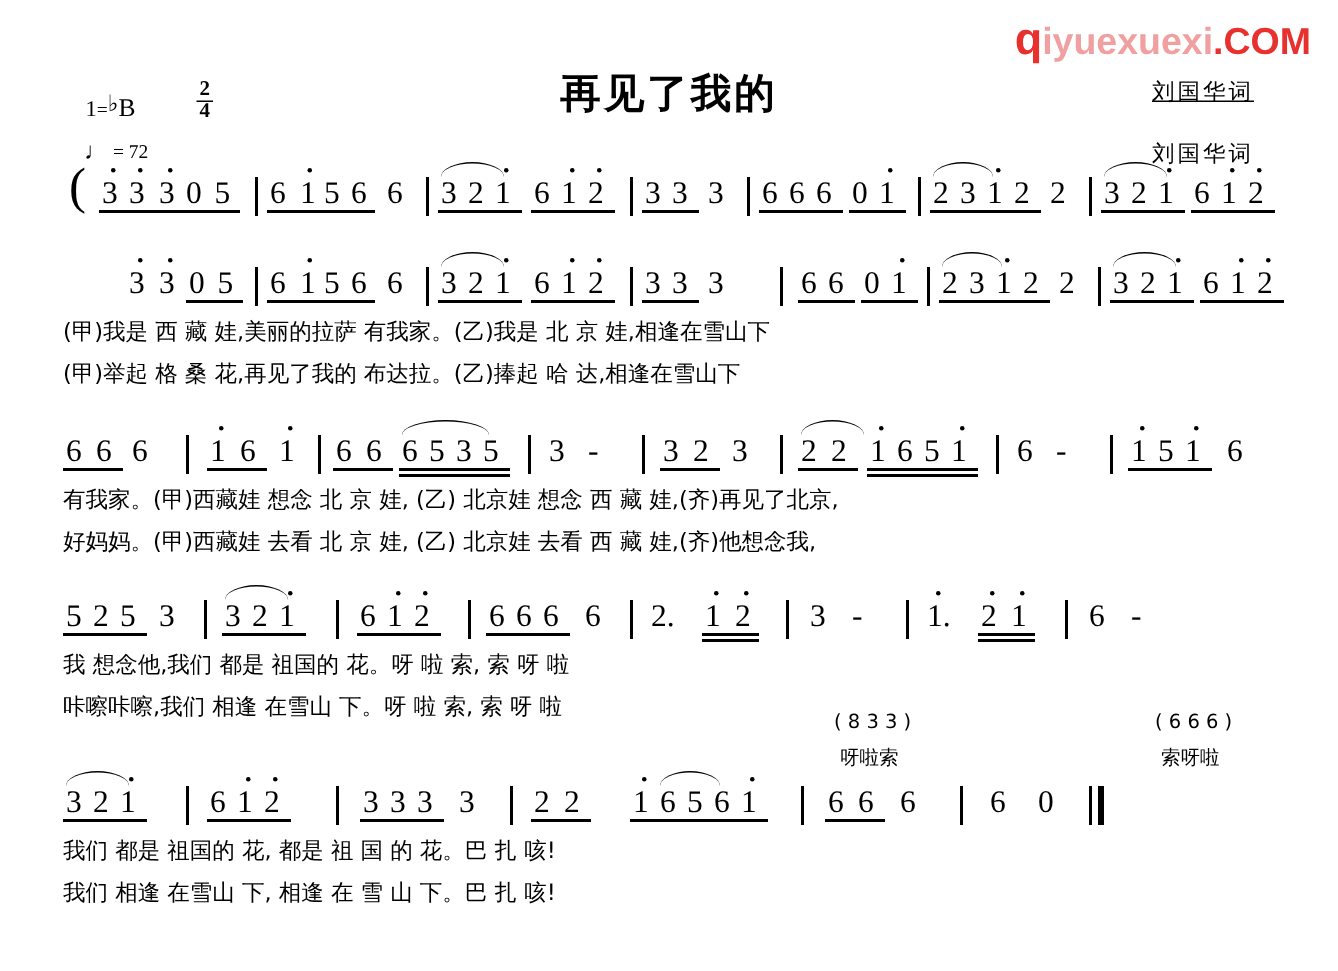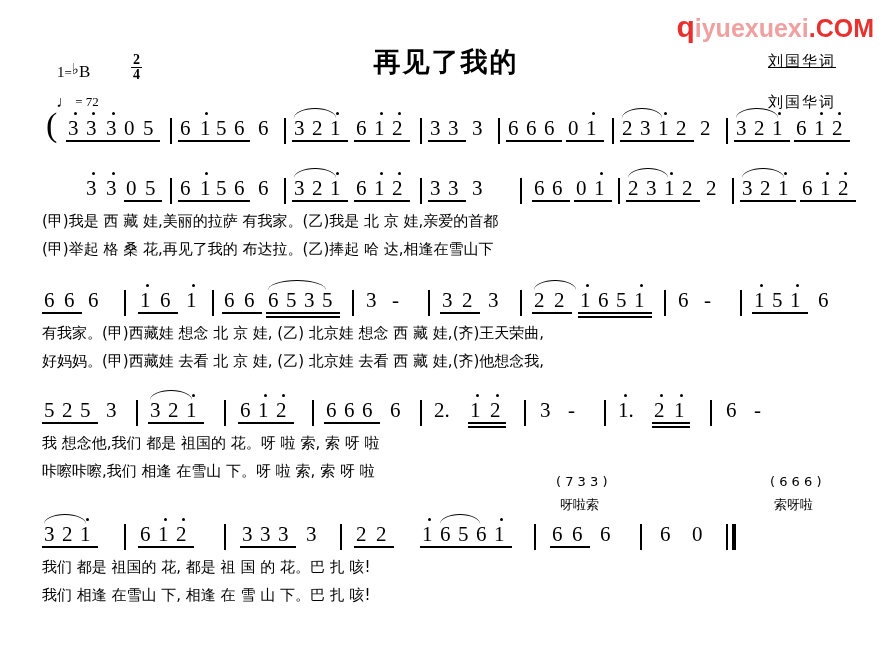--- a/index.html
+++ b/index.html
@@ -366,21 +366,21 @@
     <div class="tok" style="left:820px; top:0;">1</div>
     <div class="dotA" style="left:826px; top:-6px;"></div>
     <div class="tok" style="left:838px; top:0;">2</div>
     <div class="dotA" style="left:844px; top:-6px;"></div>
     <div class="u1" style="left:800px; top:22px; width:56px;"></div>
   </div>
 </div>
 
 <div class="tok" style="position:absolute; left:862px; top:118px; font-size:21px;"></div>
 
-<div class="lyric" style="left:42px; top:212px;">(甲)我是 西 藏 娃,美丽的拉萨 有我家。(乙)我是 北 京 娃,亲爱的首都</div>
+<div class="lyric" style="left:42px; top:212px;">(甲)我是 西 藏 娃,美丽的拉萨 有我家。(乙)我是 北 京 娃,相逢在雪山下</div>
 <div class="lyric" style="left:42px; top:240px;">(甲)举起 格 桑 花,再见了我的 布达拉。(乙)捧起 哈 达,相逢在雪山下</div>
 
 <div class="system" style="top:290px;">
   <div class="staffline">
 
     <div class="tok" style="left:44px; top:0;">6</div>
     <div class="tok" style="left:64px; top:0;">6</div>
     <div class="u1" style="left:42px; top:22px; width:40px;"></div>
     <div class="tok" style="left:88px; top:0;">6</div>
 
@@ -443,21 +443,21 @@
     <div class="tok" style="left:754px; top:0;">1</div>
     <div class="dotA" style="left:760px; top:-6px;"></div>
     <div class="tok" style="left:772px; top:0;">5</div>
     <div class="tok" style="left:790px; top:0;">1</div>
     <div class="dotA" style="left:796px; top:-6px;"></div>
     <div class="u1" style="left:752px; top:22px; width:56px;"></div>
     <div class="tok" style="left:818px; top:0;">6</div>
   </div>
 </div>
 
-<div class="lyric" style="left:42px; top:324px;">有我家。(甲)西藏娃 想念 北 京 娃, (乙) 北京娃 想念 西 藏 娃,(齐)王天荣曲,</div>
+<div class="lyric" style="left:42px; top:324px;">有我家。(甲)西藏娃 想念 北 京 娃, (乙) 北京娃 想念 西 藏 娃,(齐)再见了北京,</div>
 <div class="lyric" style="left:42px; top:352px;">好妈妈。(甲)西藏娃 去看 北 京 娃, (乙) 北京娃 去看 西 藏 娃,(齐)他想念我,</div>
 
 <div class="system" style="top:400px;">
   <div class="staffline">
 
     <div class="tok" style="left:44px; top:0;">5</div>
     <div class="tok" style="left:62px; top:0;">2</div>
     <div class="tok" style="left:80px; top:0;">5</div>
     <div class="u1" style="left:42px; top:22px; width:56px;"></div>
     <div class="tok" style="left:106px; top:0;">3</div>
@@ -517,21 +517,21 @@
     <div class="bar" style="left:710px;"></div>
 
     <div class="tok" style="left:726px; top:0;">6</div>
     <div class="tok" style="left:754px; top:0;">-</div>
   </div>
 </div>
 
 <div class="lyric" style="left:42px; top:434px;">我 想念他,我们 都是 祖国的 花。呀 啦 索, 索 呀 啦</div>
 <div class="lyric" style="left:42px; top:462px;">咔嚓咔嚓,我们 相逢 在雪山 下。呀 啦 索, 索 呀 啦</div>
 
-<div class="lyric small" style="left:556px; top:474px;">( 7 3 3 )</div>
+<div class="lyric small" style="left:556px; top:474px;">( 8 3 3 )</div>
 <div class="lyric small" style="left:560px; top:496px;">呀啦索</div>
 <div class="lyric small" style="left:770px; top:474px;text-align:right;">( 6 6 6 )</div>
 <div class="lyric small" style="left:774px; top:496px;">索呀啦</div>
 
 <div class="system" style="top:524px;">
   <div class="staffline">
 
     <div class="slur" style="left:44px; top:-10px; width:42px;"></div>
     <div class="tok" style="left:44px; top:0;">3</div>
     <div class="tok" style="left:62px; top:0;">2</div>

